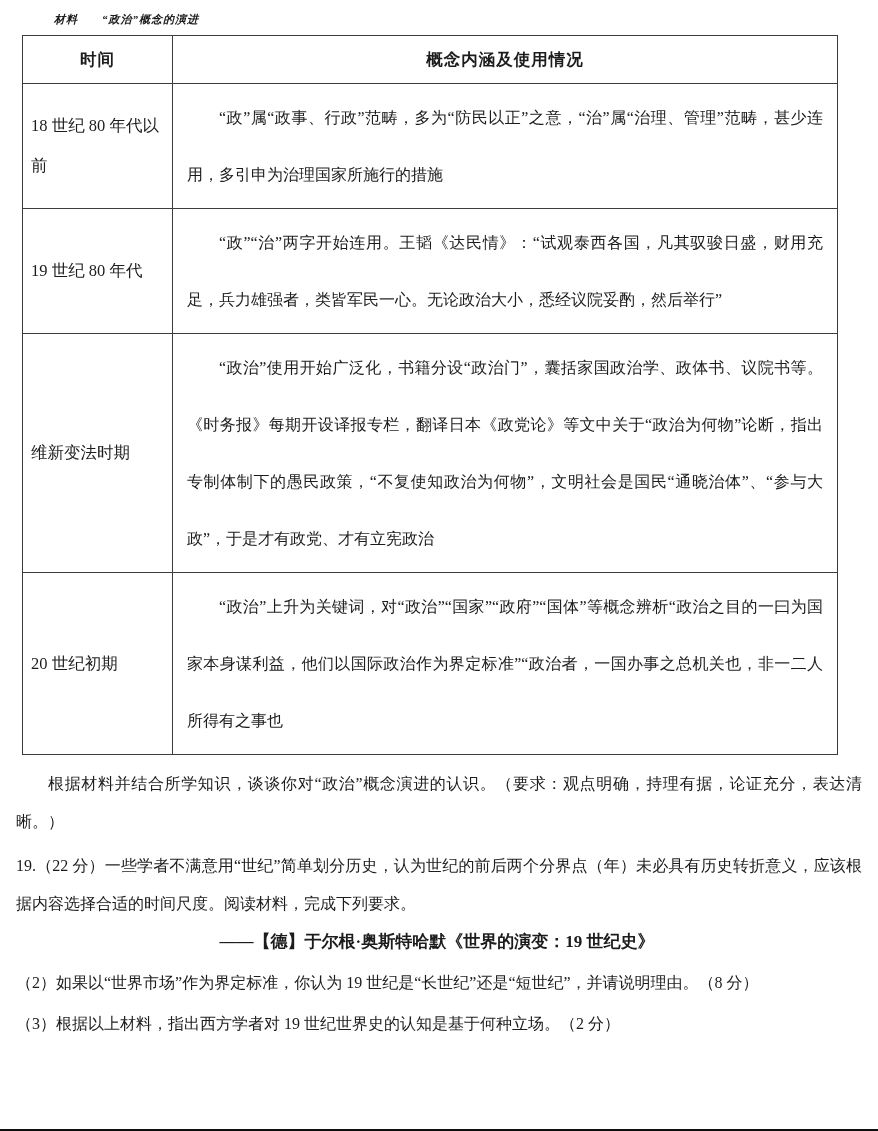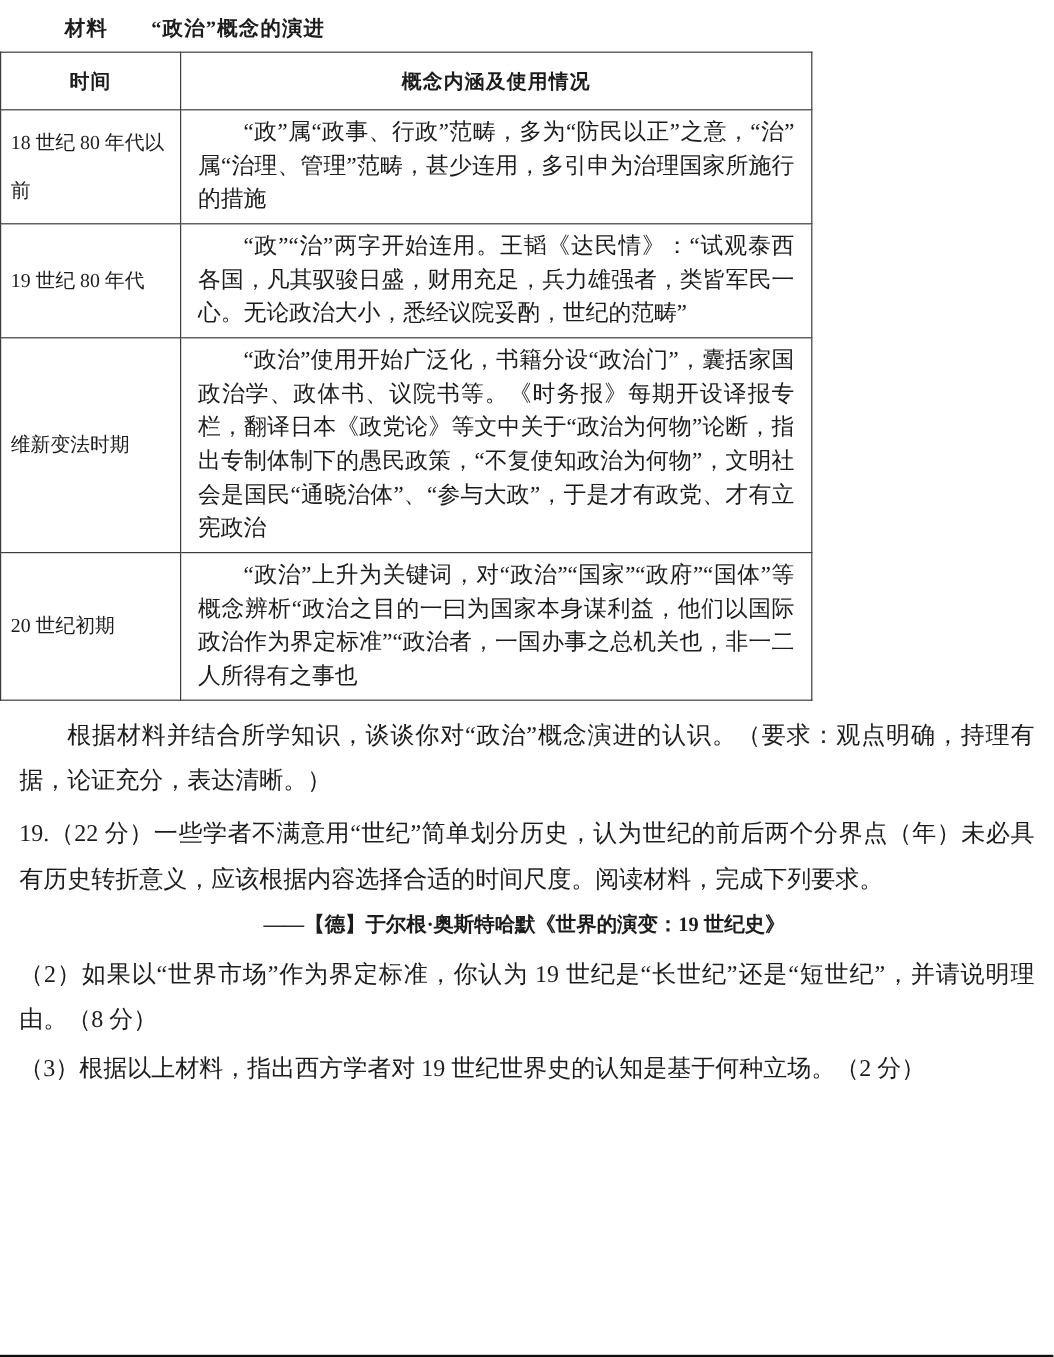--- a/index.html
+++ b/index.html
@@ -10,28 +10,30 @@
     position: relative;
     background: #ffffff;
     color: #1c1c1c;
     font-family: "Liberation Serif", "DejaVu Serif", serif;
     overflow: hidden;
   }
   .page { position: relative; width: 100%; height: 100%; }
 
   .material-title {
     margin: 12px 16px 8px 54px;
-    font-size: 17px;
+    font-size: 11px;
     font-weight: 700;
     letter-spacing: 1px;
+    font-style: italic;
   }
 
   table.concept-table {
     border-collapse: collapse;
-    width: 677px;
+    width: 816px;
+    margin-left: 22px;
     table-layout: fixed;
   }
   table.concept-table th,
   table.concept-table td {
     border: 1px solid #3c3c3c;
     vertical-align: middle;
   }
   table.concept-table th {
     height: 48px;
     font-size: 16.5px;
@@ -43,30 +45,30 @@
   td.time-cell {
     padding: 4px 8px;
     font-size: 16.5px;
     line-height: 40px;
     text-align: left;
   }
   td.content-cell { padding: 0; }
   .cellp {
     margin: 0;
     padding: 5px 14px;
-    font-size: 19px;
-    line-height: 28px;
+    font-size: 16px;
+    line-height: 57px;
     text-indent: 2em;
     text-align: justify;
     text-justify: inter-ideograph;
   }
 
   .para {
     margin: 10px 16px 0 16px;
-    font-size: 20px;
+    font-size: 16px;
     line-height: 38px;
     text-align: justify;
     text-justify: inter-ideograph;
   }
   .indent { text-indent: 2em; }
   .q { font-weight: 400; margin-top: 6px; }
   .kai { font-weight: 400; }
   .source-line {
     margin: 0 20px 0 16px;
     font-size: 17px;
@@ -106,21 +108,21 @@
     <tbody>
       <tr>
         <td class="time-cell">18 世纪 80 年代以前</td>
         <td class="content-cell">
           <p class="cellp kai">“政”属“政事、行政”范畴，多为“防民以正”之意，“治”属“治理、管理”范畴，甚少连用，多引申为治理国家所施行的措施</p>
         </td>
       </tr>
       <tr>
         <td class="time-cell">19 世纪 80 年代</td>
         <td class="content-cell">
-          <p class="cellp kai">“政”“治”两字开始连用。王韬《达民情》：“试观泰西各国，凡其驭骏日盛，财用充足，兵力雄强者，类皆军民一心。无论政治大小，悉经议院妥酌，世纪的范畴”</p>
+          <p class="cellp kai">“政”“治”两字开始连用。王韬《达民情》：“试观泰西各国，凡其驭骏日盛，财用充足，兵力雄强者，类皆军民一心。无论政治大小，悉经议院妥酌，然后举行”</p>
         </td>
       </tr>
       <tr>
         <td class="time-cell">维新变法时期</td>
         <td class="content-cell">
           <p class="cellp kai">“政治”使用开始广泛化，书籍分设“政治门”，囊括家国政治学、政体书、议院书等。《时务报》每期开设译报专栏，翻译日本《政党论》等文中关于“政治为何物”论断，指出专制体制下的愚民政策，“不复使知政治为何物”，文明社会是国民“通晓治体”、“参与大政”，于是才有政党、才有立宪政治</p>
         </td>
       </tr>
       <tr>
         <td class="time-cell">20 世纪初期</td>

